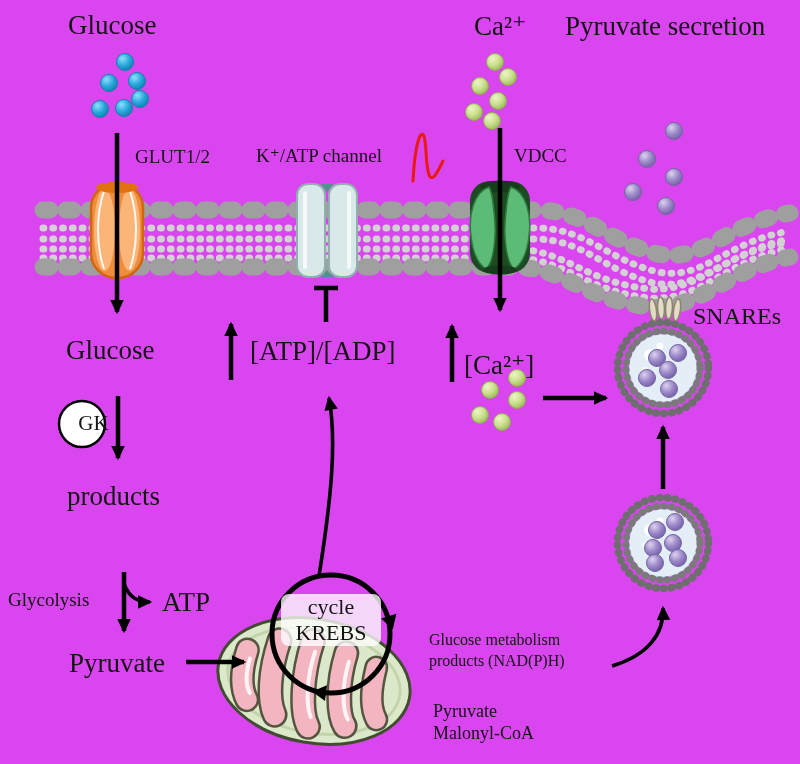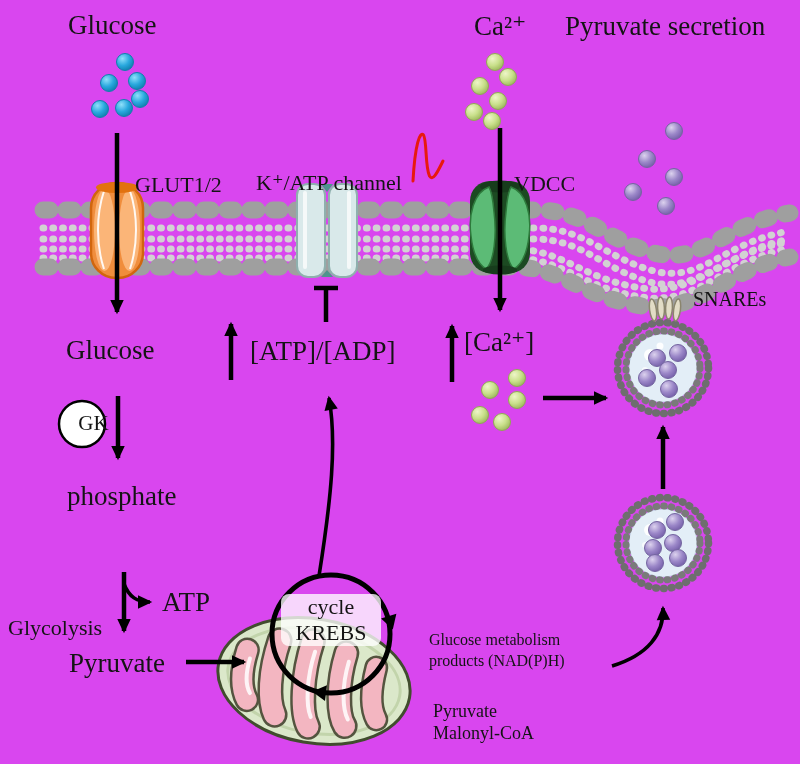--- a/index.html
+++ b/index.html
@@ -5,21 +5,21 @@
   html,body{margin:0;padding:0;background:#ffffff;}
   .stage{position:relative;width:800px;height:764px;background:#d946ef;overflow:hidden;
          font-family:"Liberation Serif","DejaVu Serif",serif;}
   svg.diagram{position:absolute;left:0;top:0;}
   .heads{fill:none;stroke:#9f9f9f;stroke-width:17;stroke-dasharray:7 16;stroke-linecap:round;}
   .tails{fill:none;stroke:#d2d2d2;stroke-width:7;stroke-dasharray:0.8 9;stroke-linecap:round;}
   .arrow{stroke:#000;stroke-width:4.5;fill:none;}
   .arrow-thin{stroke:#000;stroke-width:3.6;fill:none;}
   .label{position:absolute;white-space:nowrap;color:#141414;}
   .big{font-size:27px;}
-  .mid{font-size:22px;margin-top:26px;}
+  .mid{font-size:19px;}
   .twoline span{display:block;}
 </style>
 </head>
 <body>
 
 <div class="stage">
 
 <svg class="diagram" width="800" height="764" viewBox="0 0 800 764">
   <defs>
     <marker id="ah" markerUnits="userSpaceOnUse" markerWidth="18" markerHeight="15" viewBox="0 0 10 10" refX="8" refY="5" orient="auto">
@@ -201,31 +201,31 @@
   <line class="arrow" x1="663" y1="489" x2="663" y2="427" marker-end="url(#ah)"></line>
   <path class="arrow-thin" d="M 612 666 C 648 655 664 634 663 608" marker-end="url(#ah)"></path>
 </svg>
 
 <div class="label big" style="left:68px;top:10px;">Glucose</div>
 <div class="label big" style="left:474px;top:10px;">Ca²⁺</div>
 <div class="label big" style="left:565px;top:11px;">Pyruvate secretion</div>
 <div class="label mid" style="left:135px;top:146px;">GLUT1/2</div>
 <div class="label mid" style="left:256px;top:144px;">K⁺/ATP channel</div>
 <div class="label mid" style="left:514px;top:145px;">VDCC</div>
-<div class="label" style="left:693px;top:288px;font-size:20px;">SNAREs</div>
+<div class="label" style="left:693px;top:303px;font-size:24px;">SNAREs</div>
 <div class="label big" style="left:66px;top:335px;">Glucose</div>
 <div class="label" style="left:60px;top:411px;width:67px;text-align:center;font-size:21px;">GK</div>
 <div class="label big twoline" style="left:67px;top:480px;line-height:33px;">
-  <span>phosphate</span>
+  <span>products</span>
 </div>
 <div class="label mid" style="left:8px;top:589px;">Glycolysis</div>
 <div class="label big" style="left:162px;top:587px;">ATP</div>
 <div class="label big" style="left:69px;top:648px;">Pyruvate</div>
 <div class="label big" style="left:250px;top:336px;text-align:right;">[ATP]/[ADP]</div>
-<div class="label big" style="left:464px;top:326px;">[Ca²⁺]</div>
+<div class="label big" style="left:464px;top:349px;">[Ca²⁺]</div>
 <div class="label twoline" style="left:281px;top:594px;width:100px;text-align:center;font-size:22px;line-height:26px;background:rgba(255,255,255,0.78);border-radius:8px;">
   <span>cycle</span>
   <span>KREBS</span>
 </div>
 <div class="label twoline" style="left:429px;top:630px;font-size:16px;line-height:20.5px;">
   <span>Glucose metabolism</span>
   <span>products (NAD(P)H)</span>
 </div>
 <div class="label twoline" style="left:433px;top:701px;font-size:18px;line-height:21.5px;">
   <span>Pyruvate</span>

